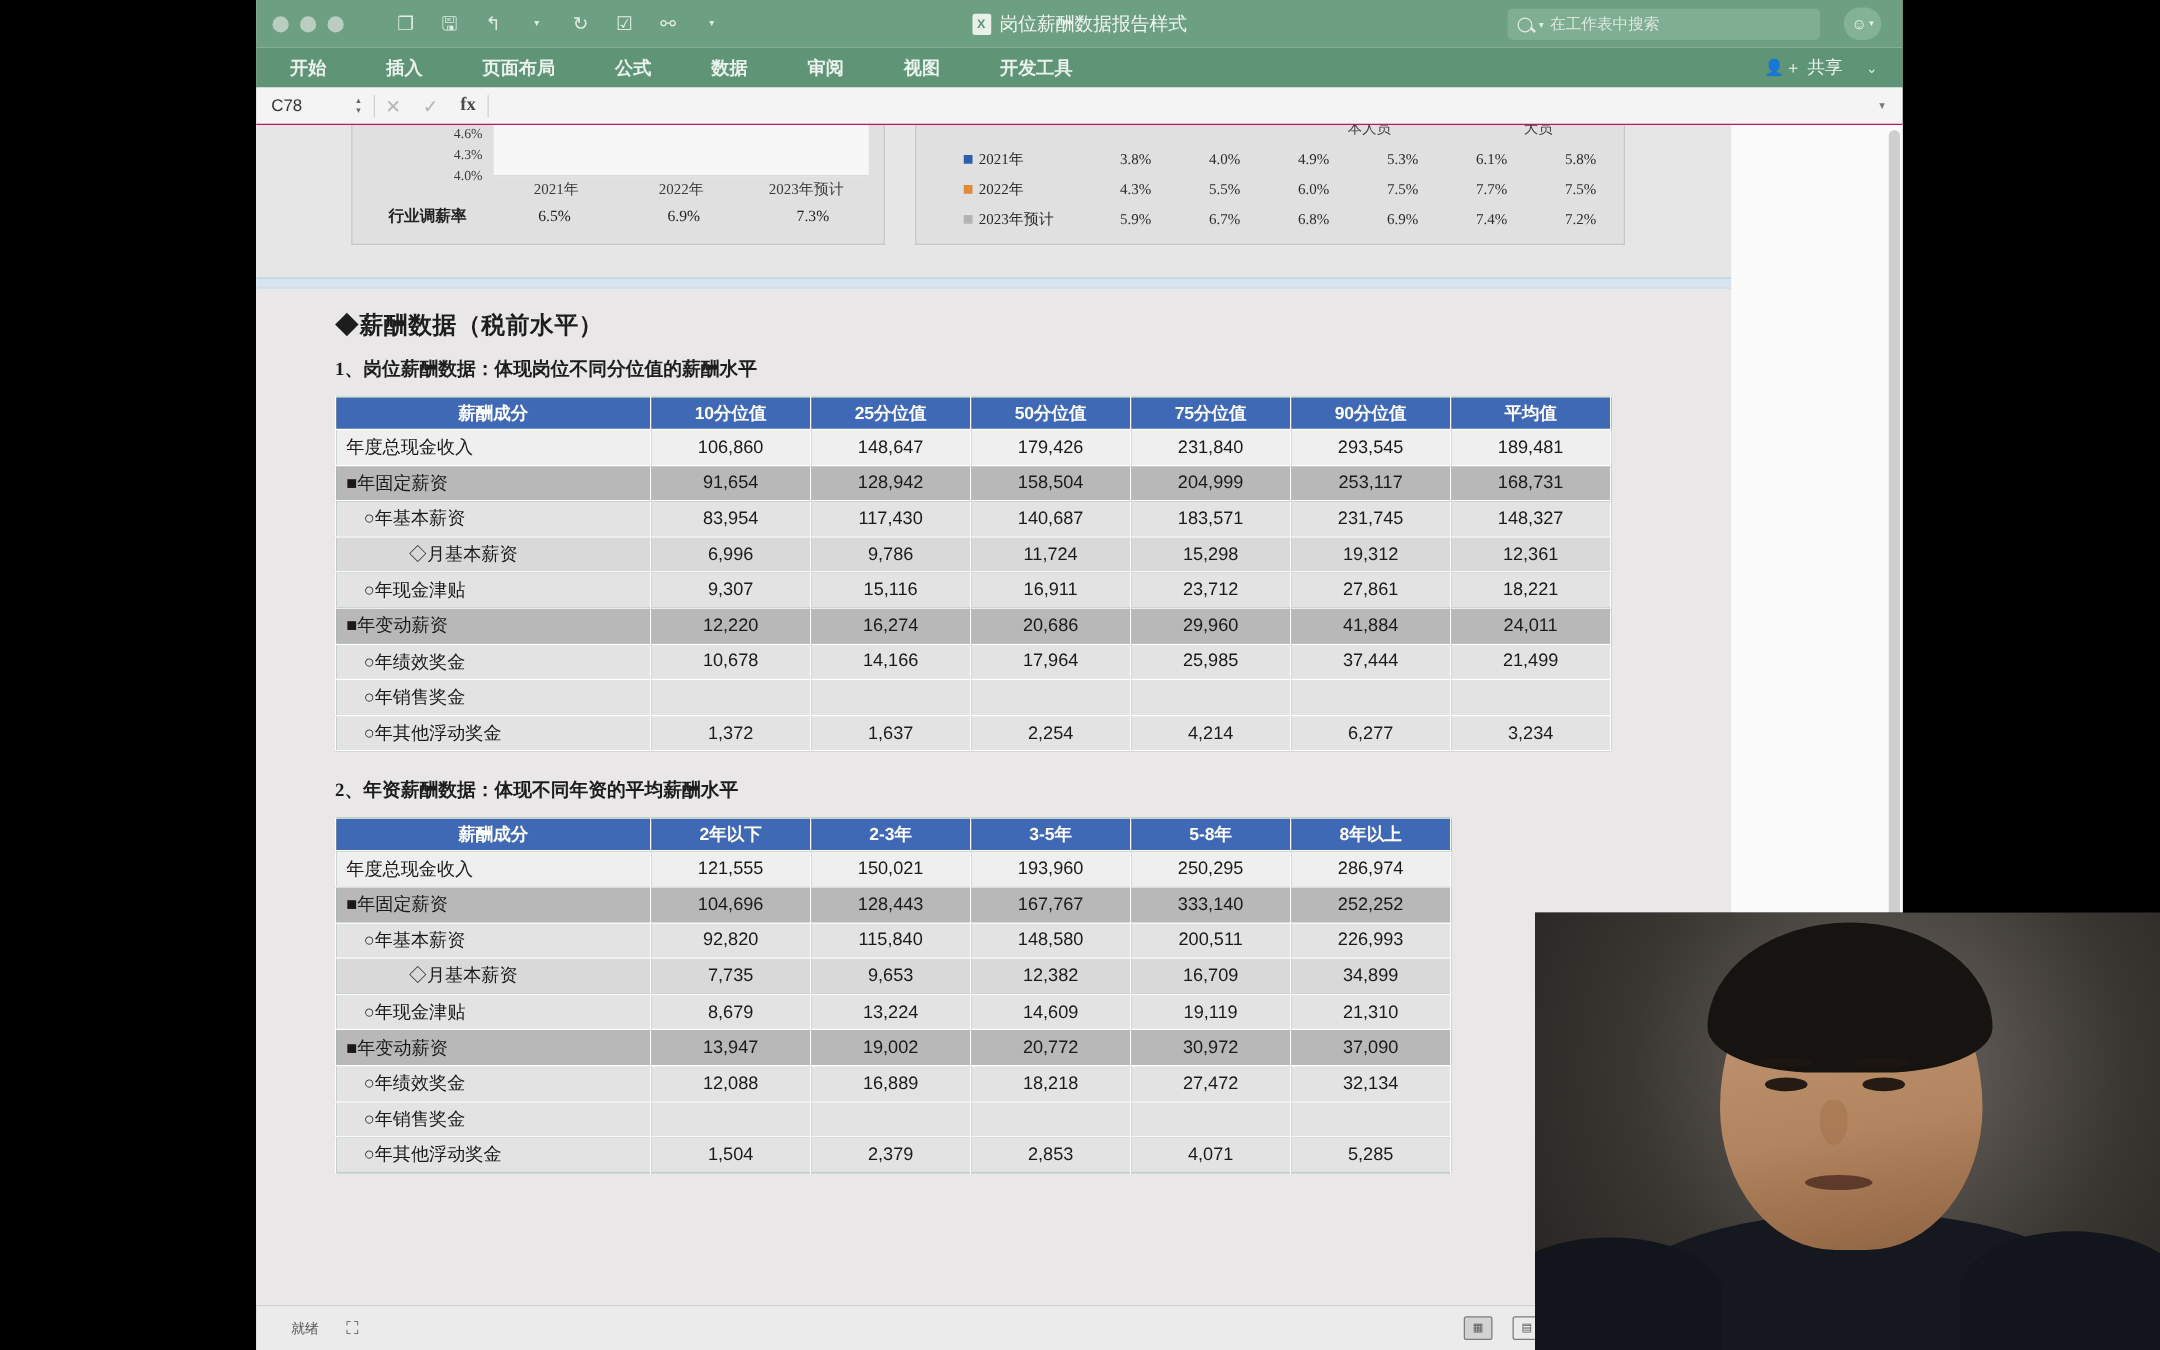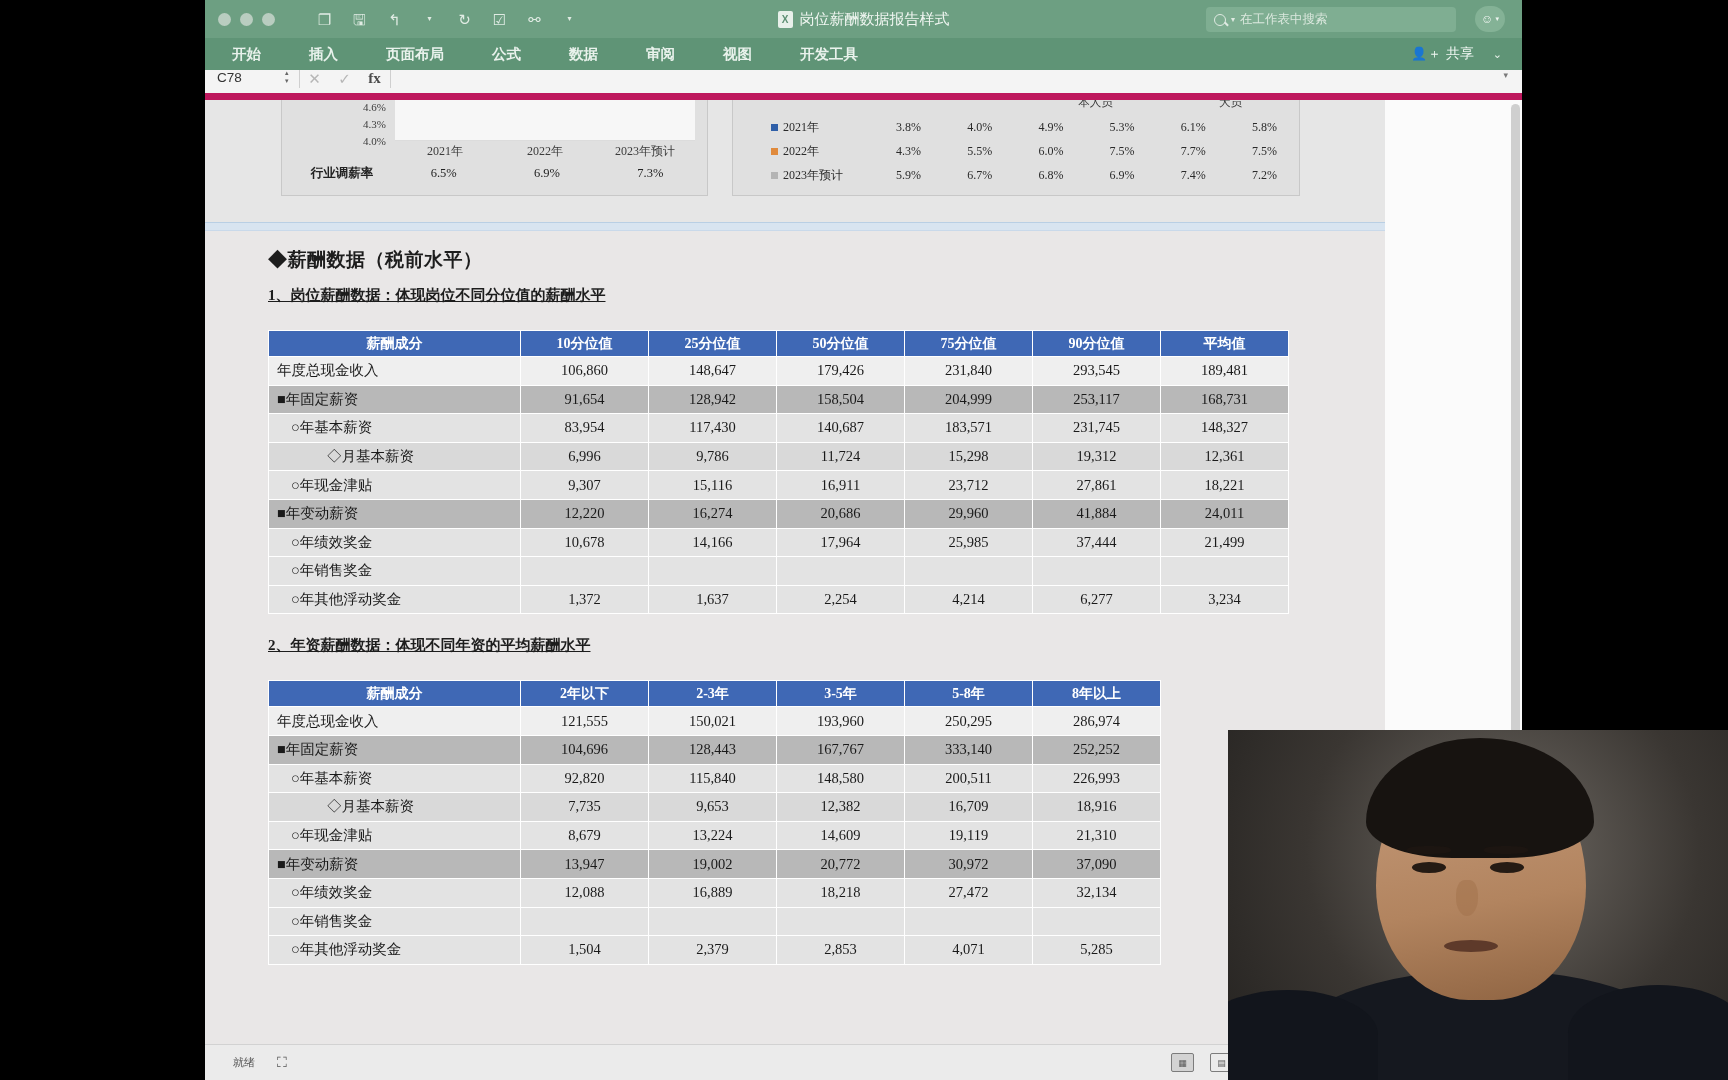--- a/index.html
+++ b/index.html
@@ -80,22 +80,22 @@
     gap: 5px; color: #f0f7f2; font-size: 14px;
   }
   .share .pico { font-size: 13px; }
   .chev-down {
     position: absolute; right: 20px; color: #e8f1ea; font-size: 11px;
   }
 
   
   .formulabar {
     height: 30px; background: #f4f4f4; flex: 0 0 30px;
-    display: flex; align-items: flex-start;
-    border-bottom: 7px solid #be185d; position: relative;
+    display: flex; align-items: center;
+    border-bottom: 1px solid #be185d; position: relative;
   }
   .namebox {
     width: 80px; padding-left: 12px; font-size: 13.5px; color: #333;
   }
   .spin { display: flex; flex-direction: column; gap: 2px; margin-right: 10px; color: #666; font-size: 7px; line-height: 6px; }
   .fsep { width: 1px; height: 18px; background: #cfcfcf; }
   .fbtn { width: 30px; text-align: center; color: #b6b6b6; font-size: 15px; }
   .fx { color: #4b4b4b; font-weight: bold; font-size: 15px; font-family: "Liberation Serif", serif; }
   .fb-caret { position: absolute; right: 14px; color: #7a7a7a; font-size: 9px; }
 
@@ -171,26 +171,26 @@
   .body {
     position: absolute; left: 0; top: 131px; right: 0; bottom: 0;
     background: #e9e7e7; padding: 16px 0 0 0;
   }
   .h-section {
     margin-left: 63px; font-size: 19px; font-weight: bold; color: #1d1d1d;
     font-family: "Liberation Serif", serif; letter-spacing: .5px;
   }
   .h-sub {
     margin-left: 63px; margin-top: 13px; font-size: 15px; font-weight: bold;
-    color: #1d1d1d; font-family: "Liberation Serif", serif; text-decoration: underline;
+    color: #1d1d1d; font-family: "Liberation Serif", serif;
   }
 
   table.xtab {
-    margin-left: 63px; margin-top: 25px; border-collapse: collapse;
-    font-family: Liberation Serif, serif; background: #14532d;
+    margin-left: 63px; margin-top: 12px; border-collapse: collapse;
+    font-family: Liberation Sans, sans-serif; background: #14532d;
   }
   table.xtab th {
     background: #3f68b5; color: #fff; font-size: 14px; font-weight: bold;
     height: 26px; border: 1px solid #ffffff; text-align: center;
     padding: 0 4px;
   }
   table.xtab td {
     height: 28.6px; border: 1px solid #ffffff; font-size: 14.5px;
     color: #1a1a1a; text-align: center; padding: 0 6px;
   }
@@ -578,21 +578,21 @@
                 <td>148,580</td>
                 <td>200,511</td>
                 <td>226,993</td>
               </tr>
               <tr class="lv3">
                 <td class="lbl ind2">◇月基本薪资</td>
                 <td>7,735</td>
                 <td>9,653</td>
                 <td>12,382</td>
                 <td>16,709</td>
-                <td>18,916</td>
+                <td>34,899</td>
               </tr>
               <tr class="lv2">
                 <td class="lbl ind1">○年现金津贴</td>
                 <td>8,679</td>
                 <td>13,224</td>
                 <td>14,609</td>
                 <td>19,119</td>
                 <td>21,310</td>
               </tr>
               <tr class="lv1">

